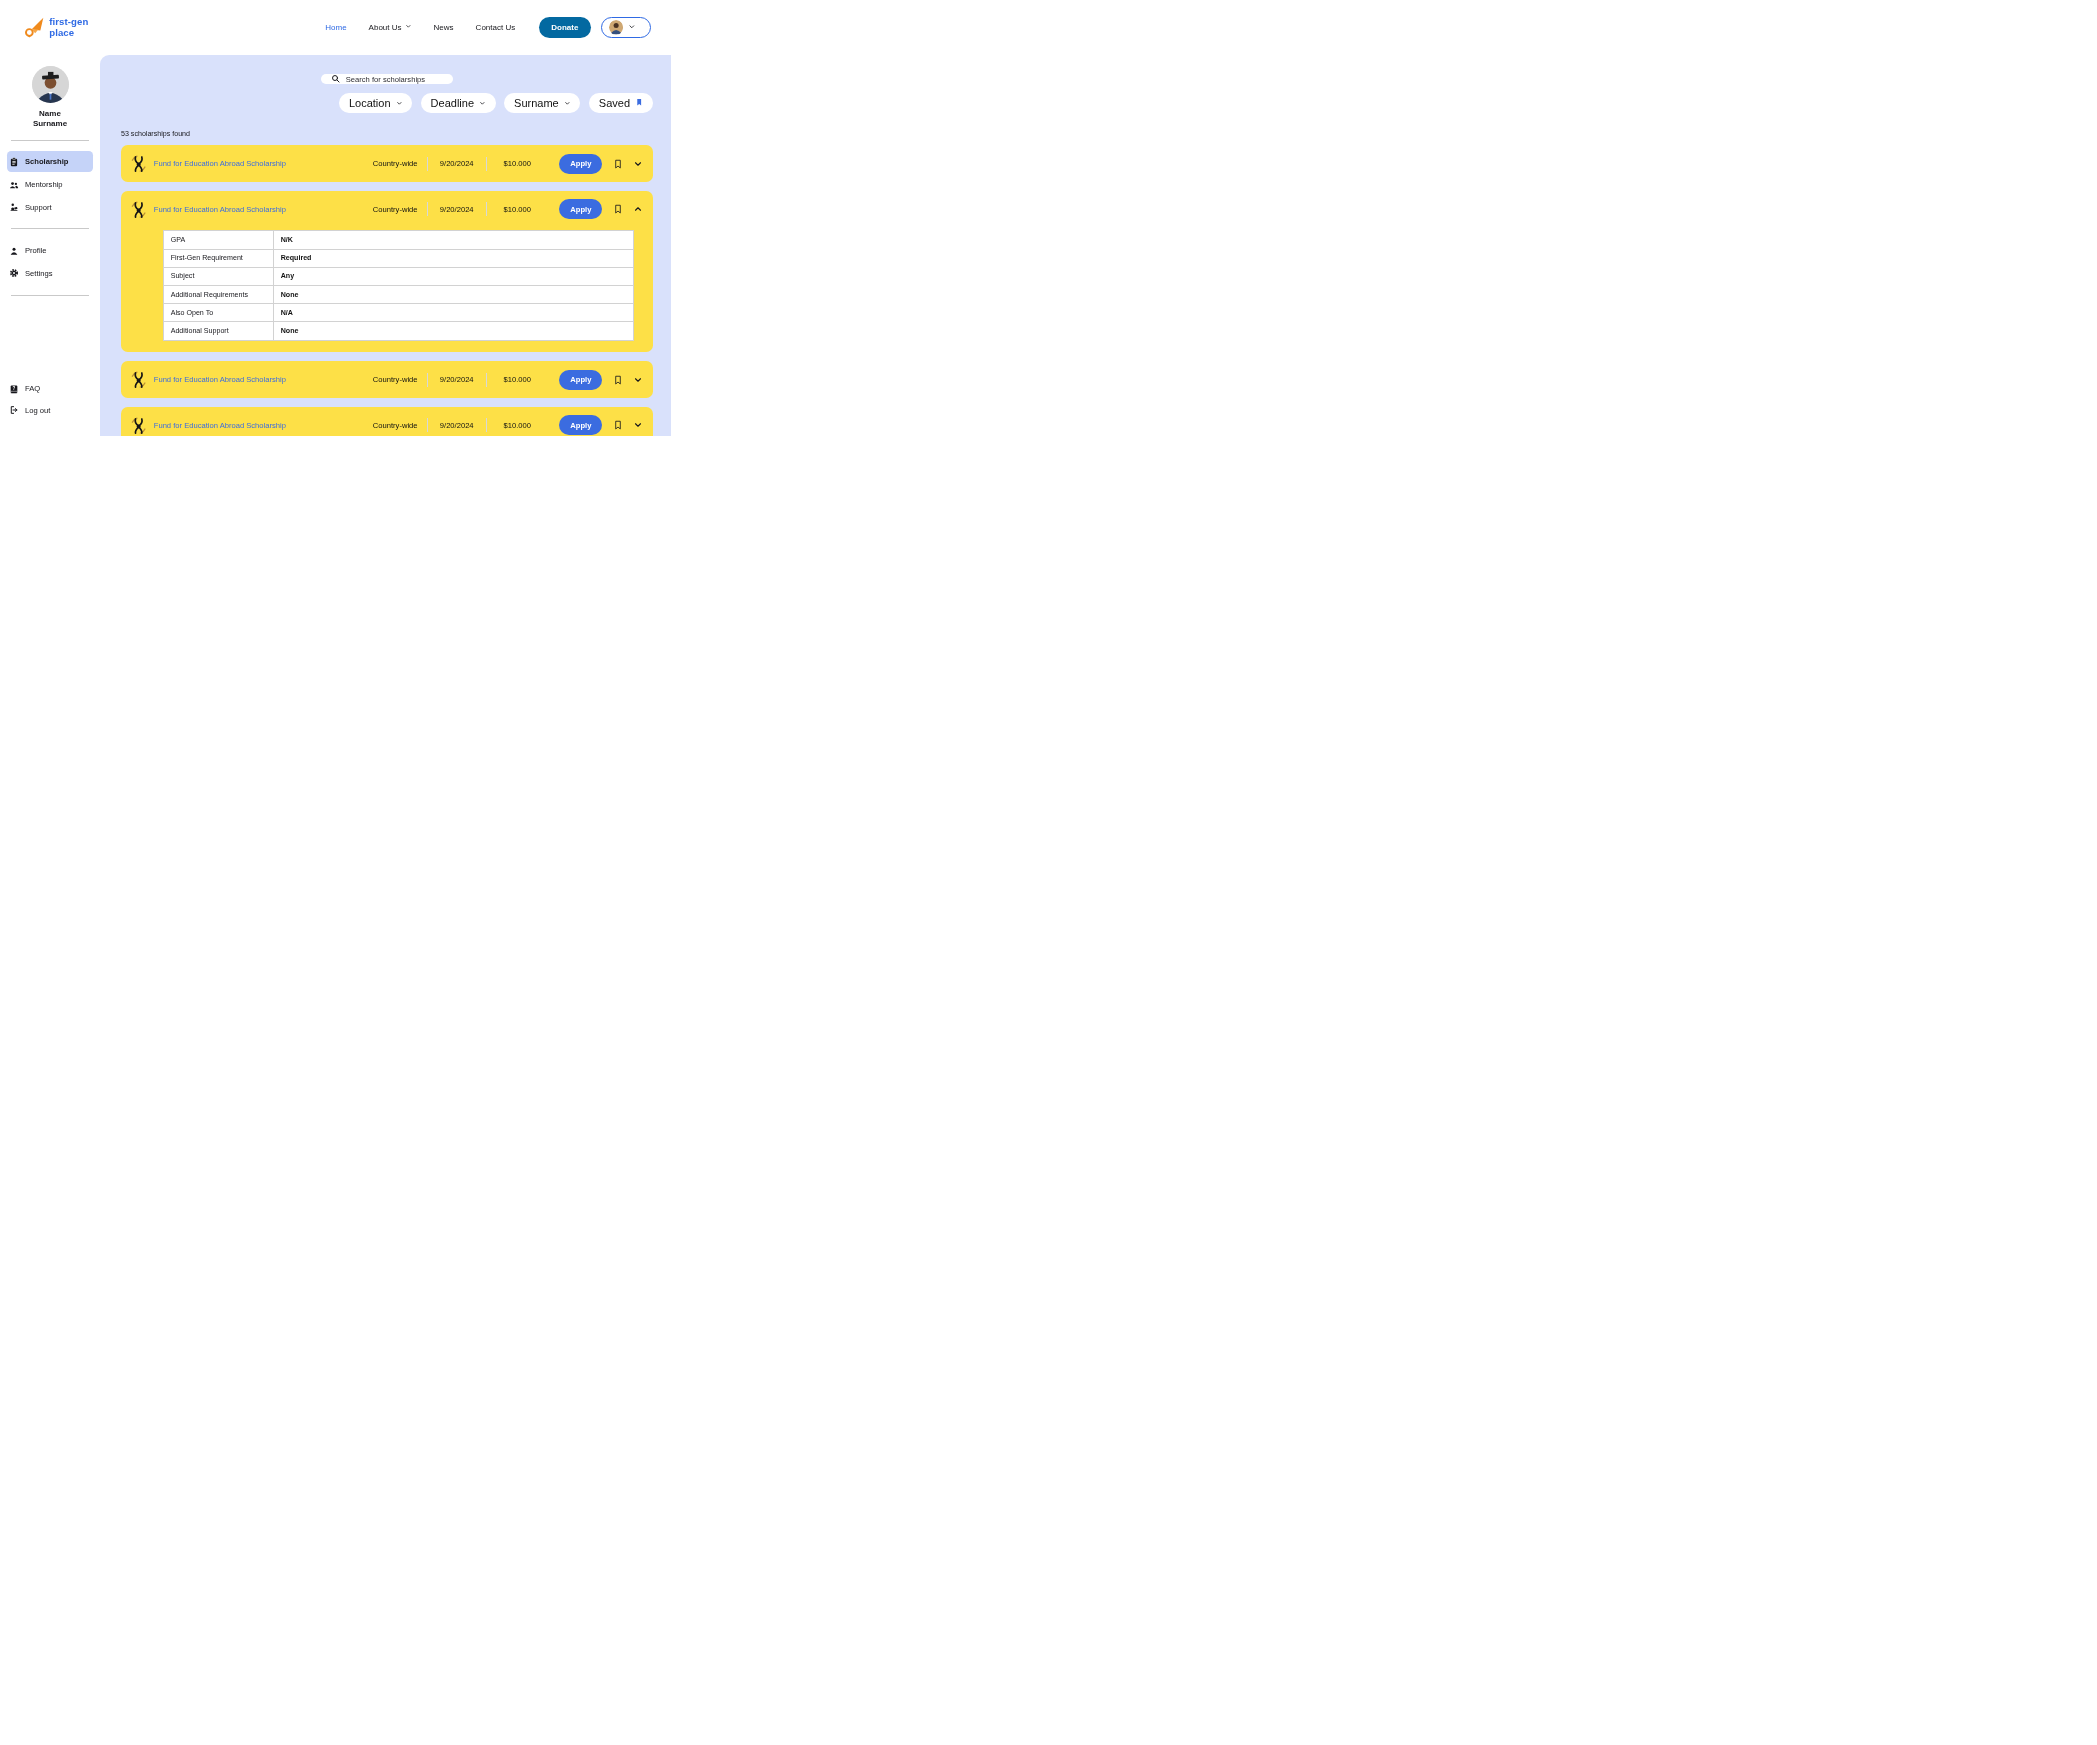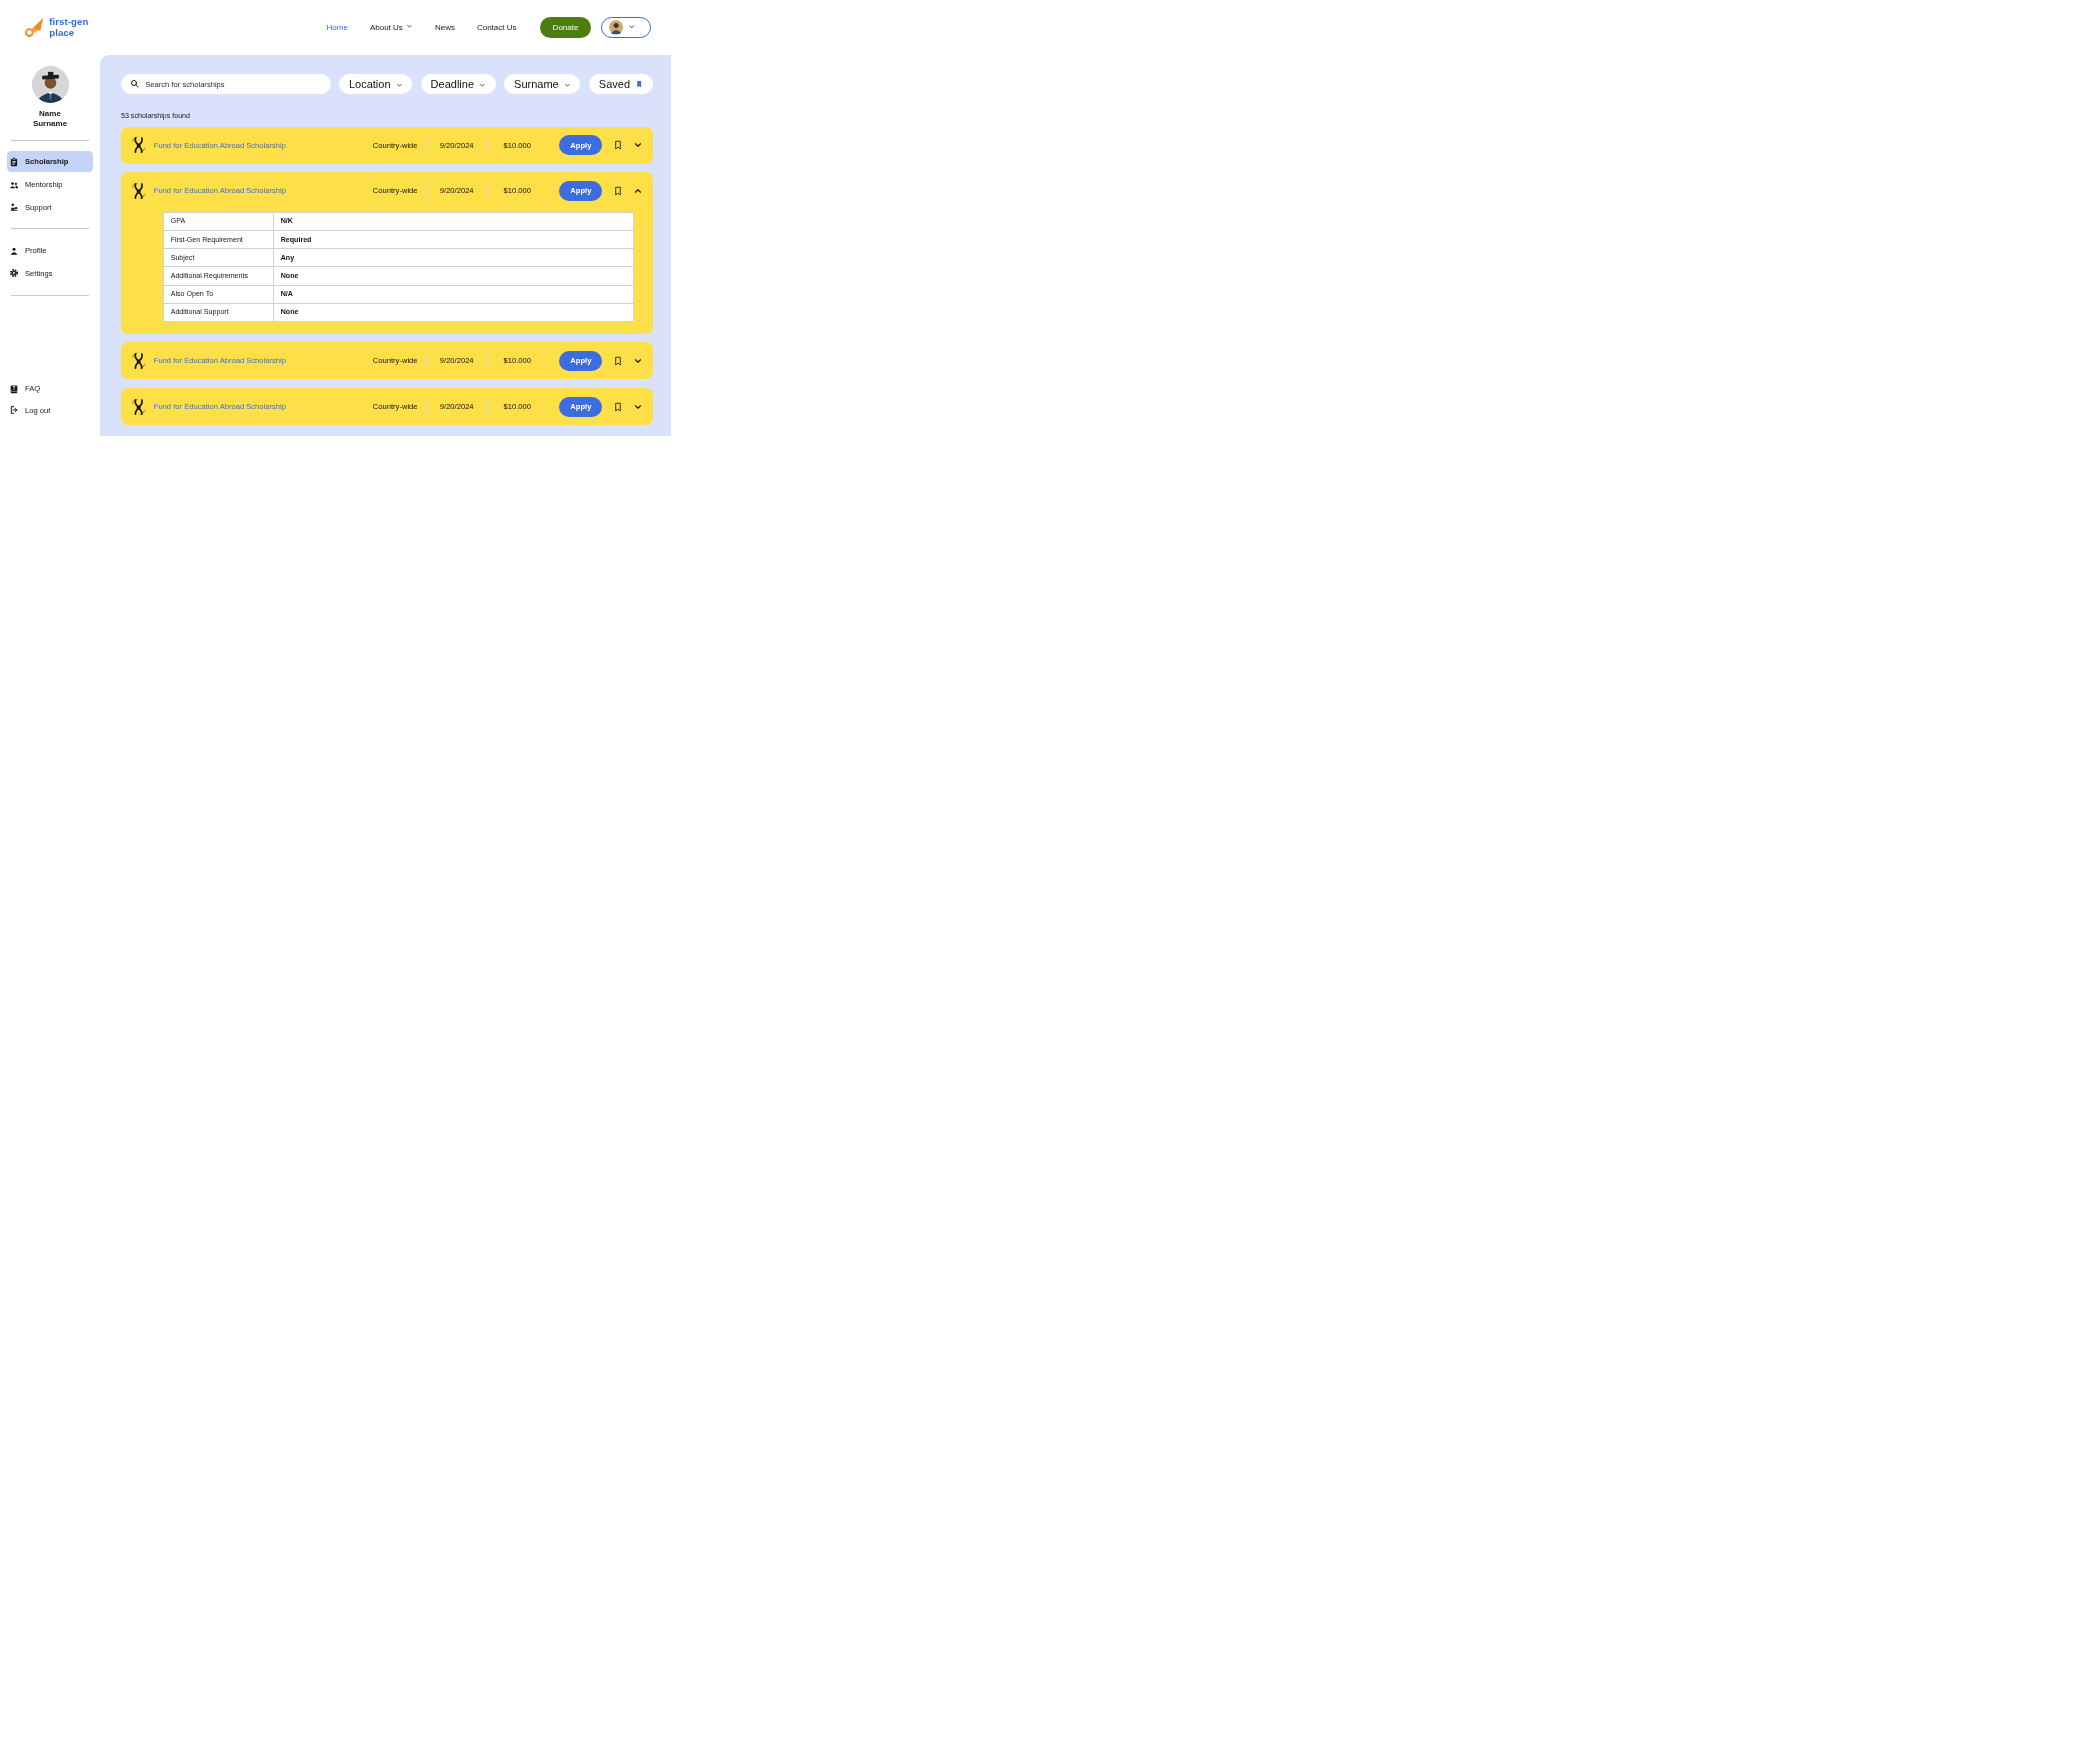--- a/index.html
+++ b/index.html
@@ -15,22 +15,22 @@
   .header {
     position:absolute; top:0; left:0; width:671px; height:55px;
     background:#ffffff; display:flex; align-items:center; z-index:3;
   }
   .logo-wrap { display:flex; align-items:center; gap:4.2px; margin-left:23px; }
   .logo-text { color:#2f6ae4; font-weight:bold; font-size:9.6px; line-height:1.08; letter-spacing:0.1px; }
   .top-nav { display:flex; align-items:center; gap:22px; margin-left:auto; font-size:8px; }
   .top-nav .nav-item { display:flex; align-items:center; gap:3.4px; cursor:pointer; color:#17171c; font-weight:500; }
   .top-nav .nav-item.active { color:#2f6ae4; }
   .donate-btn {
-    margin-left:23.5px; background:#4d7c0f; color:#fff; border:none; cursor:pointer;
-    font-family:inherit; font-size:8px; font-weight:400;
+    margin-left:23.5px; background:#0369a1; color:#fff; border:none; cursor:pointer;
+    font-family:inherit; font-size:8px; font-weight:700;
     padding:5.9px 12.6px; border-radius:419px;
   }
   .account-pill {
     margin:0 20px 0 10px; height:21px; min-width:50px;
     border:0.8px solid #2f6ae4; border-radius:419px;
     display:flex; align-items:center; gap:5px; padding:0 6.7px; cursor:pointer; background:#fff;
   }
   .account-avatar { width:14.3px; height:14.3px; border-radius:50%; overflow:hidden; flex:0 0 auto; }
   
   .sidebar {
@@ -47,21 +47,21 @@
   }
   .side-item.active { background:#c5d3f8; font-weight:600; }
   .side-item .s-icon { width:10px; height:10px; display:inline-flex; }
   .side-bottom { margin-top:auto; padding-bottom:14.3px; }
   
   .main {
     position:absolute; top:55px; left:100px; width:571px; height:381px;
     background:#d9e1fb; border-top-left-radius:9.2px;
     padding:19.3px 17.6px 0 21px;
   }
-  .search-row { display:flex; align-items:center; gap:8.4px; }
+  .search-row { display:flex; align-items:center; gap:8.4px;flex-direction:column; }
   .search-box {
     flex:1; max-width:255px; height:20px; background:#fff; border-radius:419px;
     display:flex; align-items:center; gap:5.9px; padding:0 9.2px;
   }
   .search-box input {
     border:none; outline:none; flex:1; font-family:inherit; font-size:7.6px; background:transparent; color:#17171c;
   }
   .search-box input::placeholder { color:#2c2c33; opacity:1; }
   .filter-pill {
     height:20px; background:#fff; border:none; border-radius:419px; cursor:pointer;

